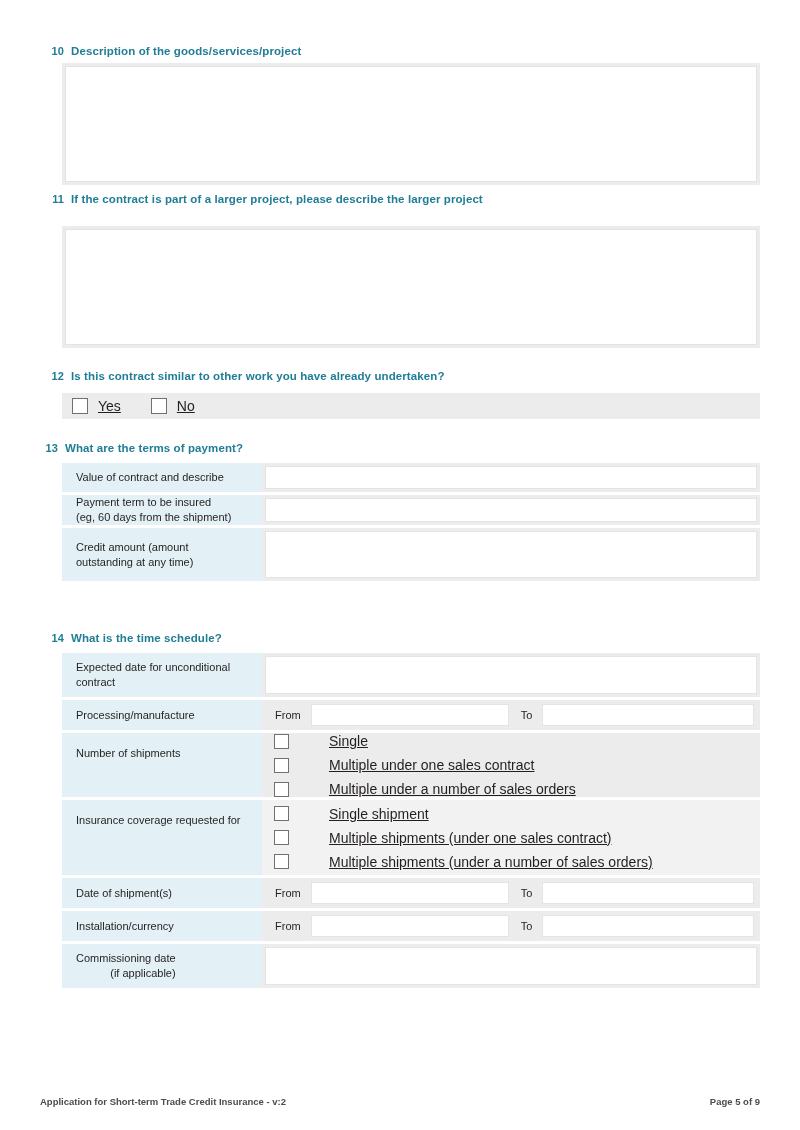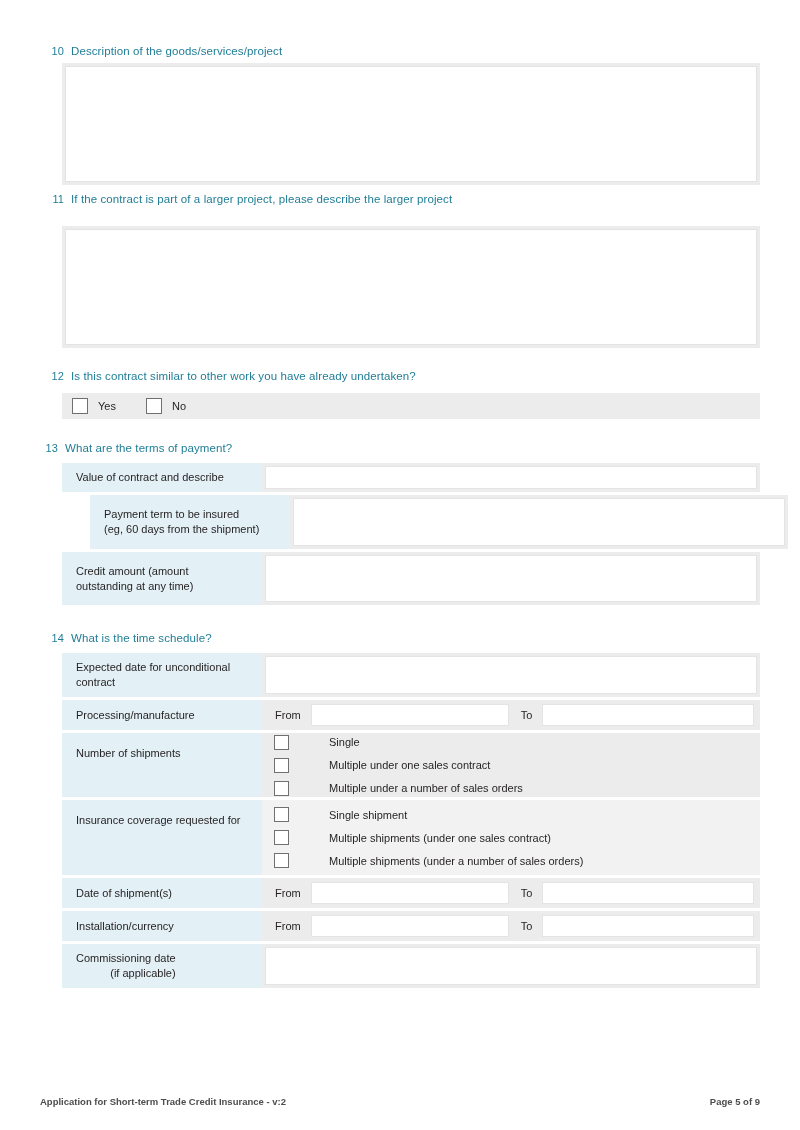--- a/index.html
+++ b/index.html
@@ -21,21 +21,21 @@
     height: 1130px;
     box-sizing: border-box;
   }
 
   
   .q-head {
     position: absolute;
     display: flex;
     align-items: center;
     color: #1f7d96;
-    font-weight: normal;
+    font-weight: bold;
     font-size: 11.5px;
     letter-spacing: .1px;
     white-space: nowrap;
   }
   .q-num {
     display: inline-block;
     width: 22px;
     text-align: right;
     margin-right: 7px;
     font-size: 11px;
@@ -67,24 +67,25 @@
   }
   .cbx {
     width: 16px;
     height: 16px;
     background: #ffffff;
     border: 1px solid #6f7072;
     box-sizing: border-box;
     flex: none;
   }
   .cbx-label {
-    font-size: 11px;
+    font-size: 14px;
     color: #231f20;
     margin-left: 10px;
     white-space: nowrap;
+    text-decoration: underline;
   }
 
   
   .table { position: absolute; }
   .row {
     position: relative;
     display: flex;
     width: 698px;
     margin-bottom: 3px;
     box-sizing: border-box;
@@ -218,21 +219,21 @@
 
   <div class="table" style="left:62px; top:463px;">
 
     <div class="row" style="height:29px;">
       <div class="lbl">Value of contract and describe</div>
       <div class="fieldcell">
         <div class="inp"></div>
       </div>
     </div>
 
-    <div class="row" style="height:54px;margin-left:28px;">
+    <div class="row" style="height:30px;">
       <div class="lbl" style="white-space:pre-line;">Payment term to be insured
 (eg, 60 days from the shipment)</div>
       <div class="fieldcell">
         <div class="inp"></div>
       </div>
     </div>
 
     <div class="row" style="height:53px;">
       <div class="lbl" style="white-space:pre-line;">Credit amount (amount
 outstanding at any time)</div>

